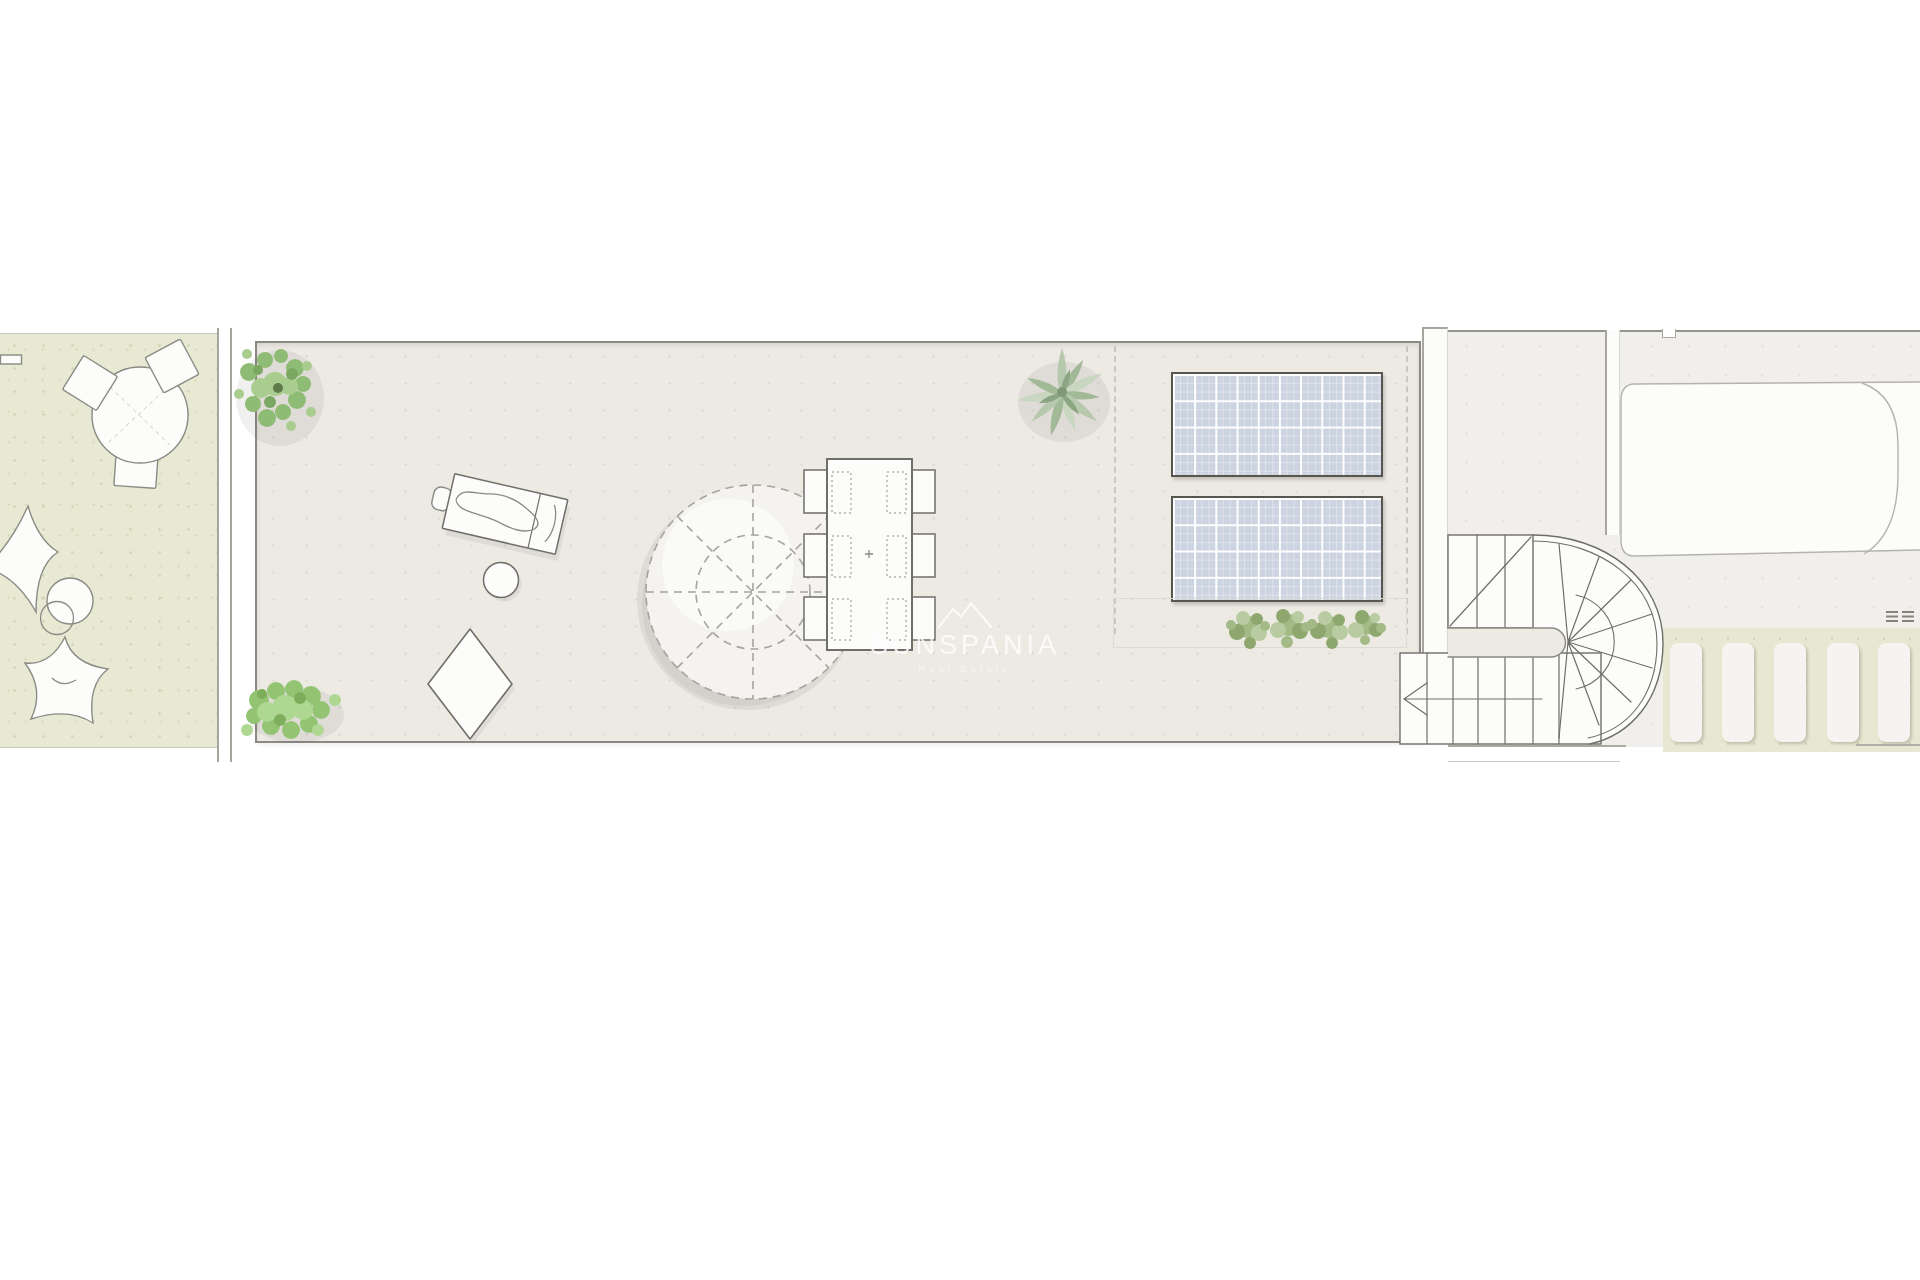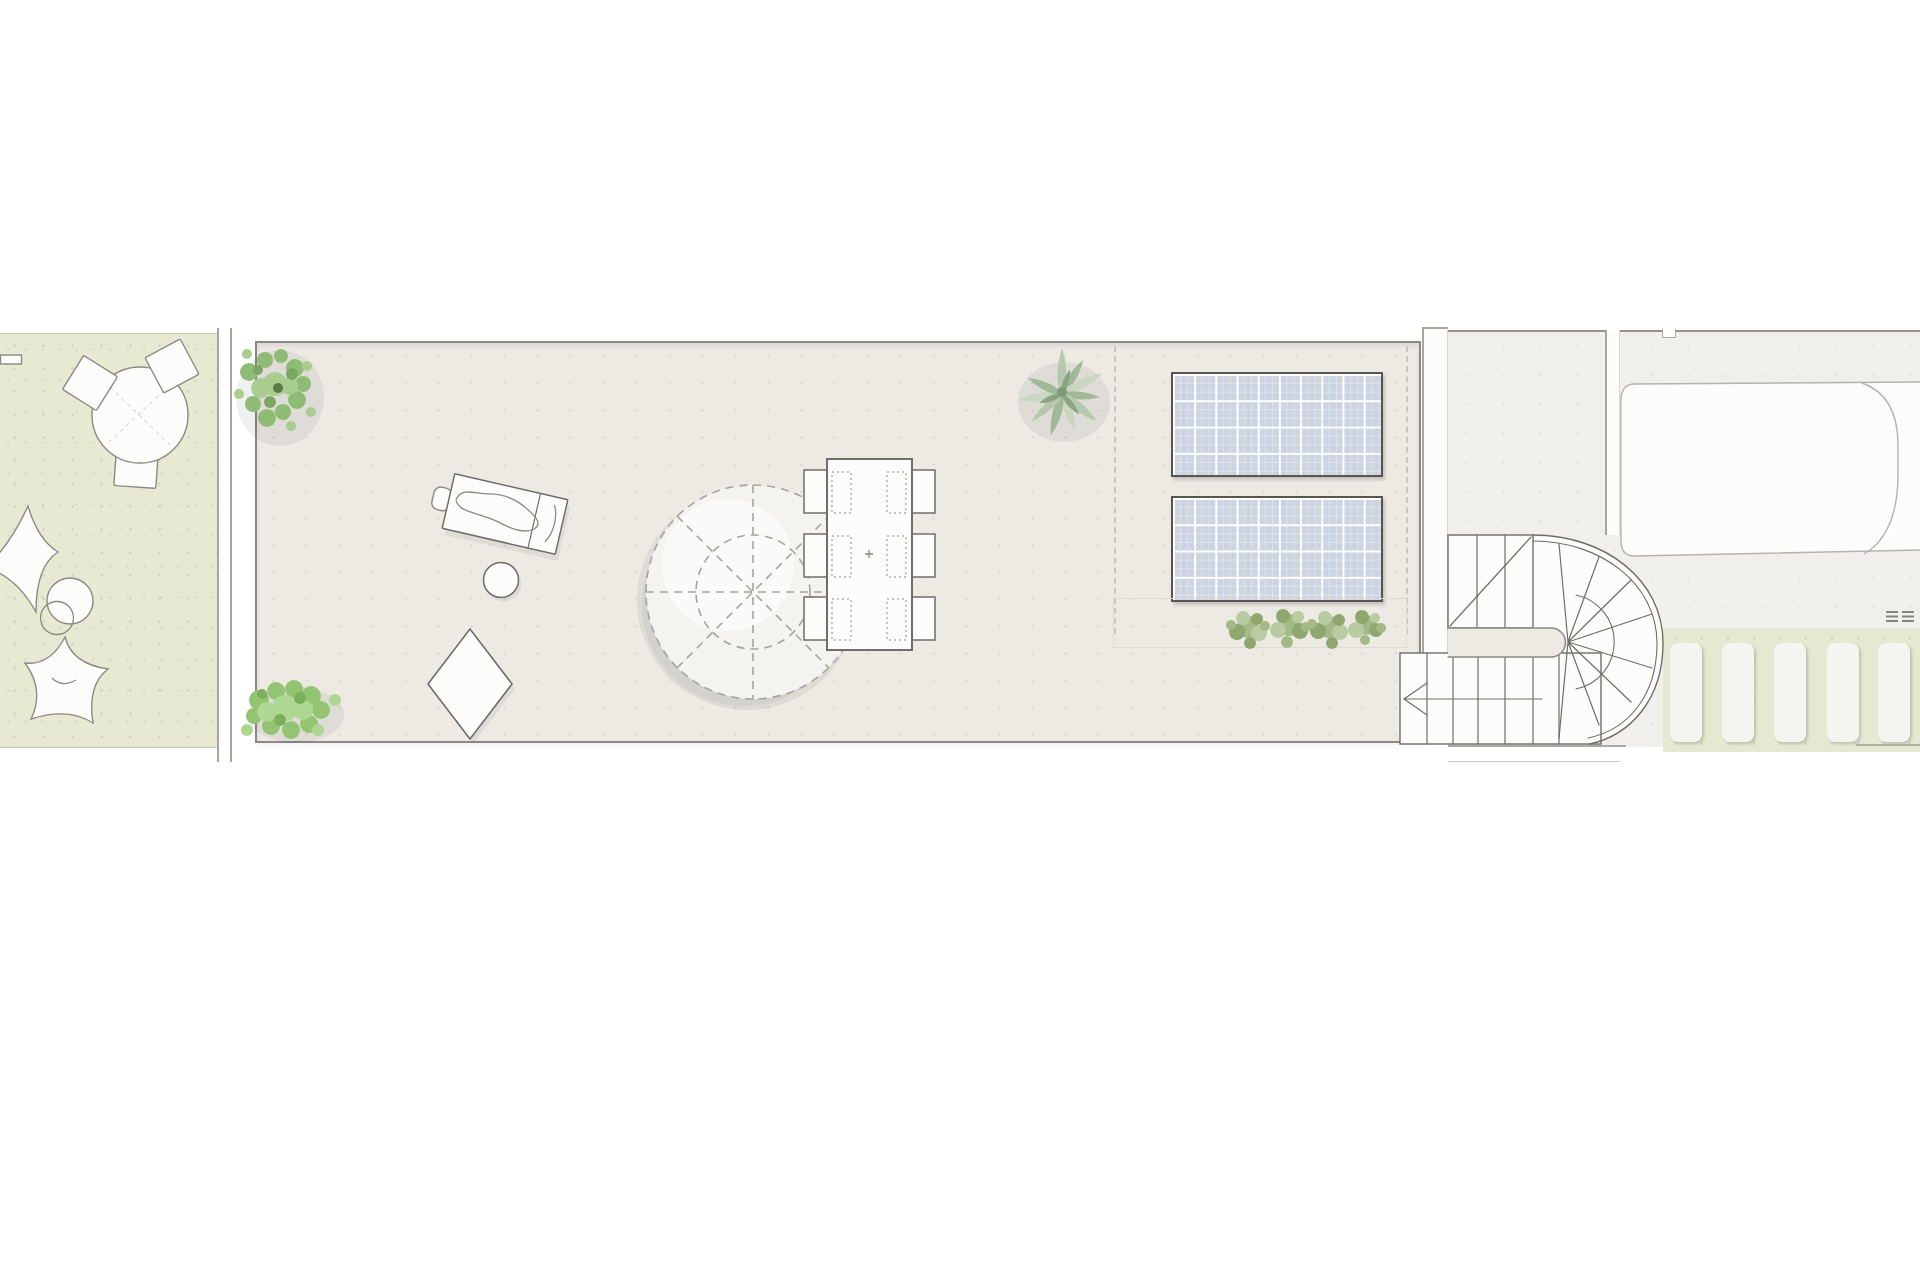--- a/index.html
+++ b/index.html
@@ -345,14 +345,21 @@
     <g fill="#84837c">
       <rect x="1886" y="611" width="12" height="2"></rect>
         <rect x="1886" y="615.5" width="12" height="2"></rect>
         <rect x="1886" y="620" width="12" height="2"></rect>
       <rect x="1902" y="611" width="12" height="2"></rect>
         <rect x="1902" y="615.5" width="12" height="2"></rect>
         <rect x="1902" y="620" width="12" height="2"></rect>
     </g>
   </svg>
 
+  <div id="wm" class="abs">
+    <svg width="56" height="27" viewBox="0 0 56 27">
+      <polyline points="2,25 16,7 24,15 34,1 54,25" fill="none" stroke="#ffffff" stroke-width="2" stroke-linejoin="round" stroke-linecap="round"></polyline>
+    </svg>
+    <div class="brand">SUNSPANIA</div>
+    <div class="tag">Real Estate</div>
+  </div>
 
 </div>
 
 </body></html>

